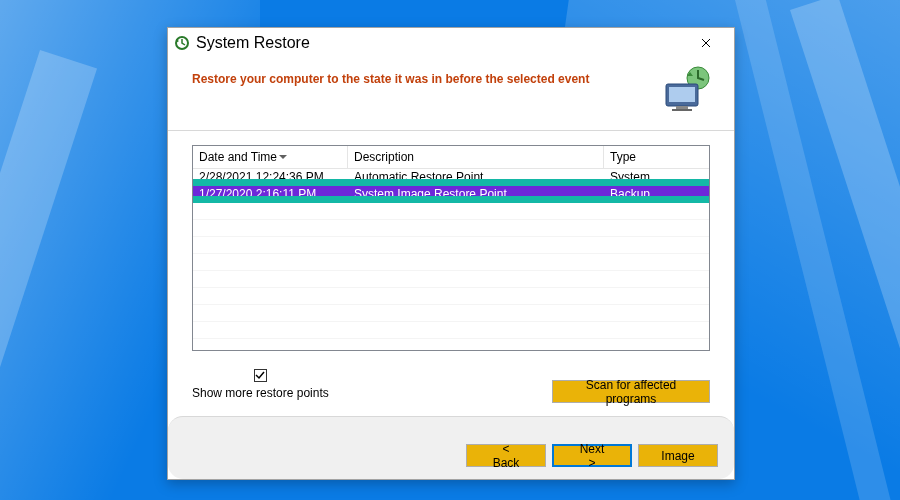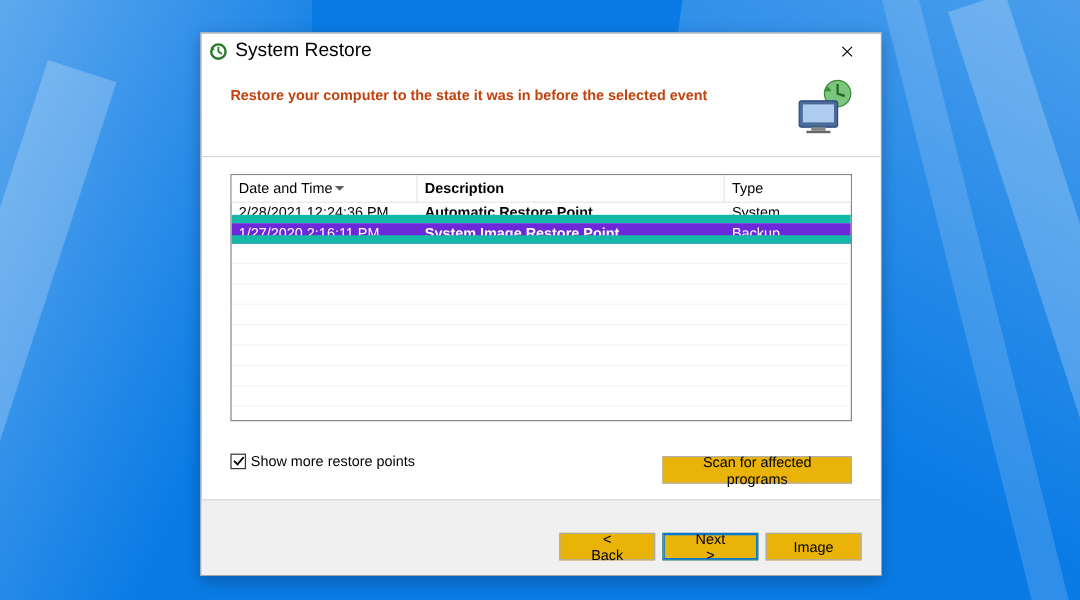--- a/index.html
+++ b/index.html
@@ -82,21 +82,21 @@
       padding: 3px 6px;
       font-size: 12px;
       color: #000;
       border-right: 1px solid #e5e5e5;
       display: flex;
       align-items: center;
       position: relative;
     }
     .th:last-child { border-right: none; }
     .col-date { width: 155px; }
-    .col-desc { width: 256px; font-weight: bold; }
+    .col-desc { width: 256px; }
     .col-type { width: 100px; }
     .sort-arrow {
       display: inline-block;
       margin-left: 2px;
       width: 0; height: 0;
       border-left: 4px solid transparent;
       border-right: 4px solid transparent;
       border-top: 4px solid #606060;
     }
     .tbody { }
@@ -118,20 +118,21 @@
     .below-table {
       display: flex;
       align-items: center;
       justify-content: space-between;
       margin-top: 14px;
     }
     .checkbox-row {
       display: flex;
       align-items: center;
       gap: 4px;
+      flex-direction: column;
     }
     .checkbox {
       width: 13px; height: 13px;
       border: 1px solid #333;
       background: #fff;
       display: inline-flex;
       align-items: center;
       justify-content: center;
     }
     .checkbox svg { width: 10px; height: 10px; }
@@ -151,20 +152,21 @@
     .scan-btn { width: 158px; }
     .footer {
       position: absolute;
       bottom: 0; left: 0; right: 0;
       border-top: 1px solid #d8d8d8;
       padding: 12px 16px;
       display: flex;
       justify-content: flex-end;
       gap: 6px;
       background: #f0f0f0;
+      border-radius: 15px;
     }
     .wiz-btn { width: 80px; }
     .wiz-btn.default { border: 1px solid #0078d7; box-shadow: inset 0 0 0 1px #0078d7; }
   </style>
 </head>
 <body>
 
 <div class="stripe" style="left:0;top:0;width:260px;height:500px;background:linear-gradient(115deg, rgba(255,255,255,0.35), rgba(255,255,255,0) 70%);"></div>
 <div class="stripe" style="right:-80px;top:-80px;width:400px;height:700px;background:linear-gradient(200deg, rgba(255,255,255,0.3), rgba(255,255,255,0) 60%);transform:rotate(8deg);"></div>
 <div class="stripe" style="left:40px;top:50px;width:60px;height:500px;background:rgba(255,255,255,0.22);transform:rotate(18deg);"></div>

